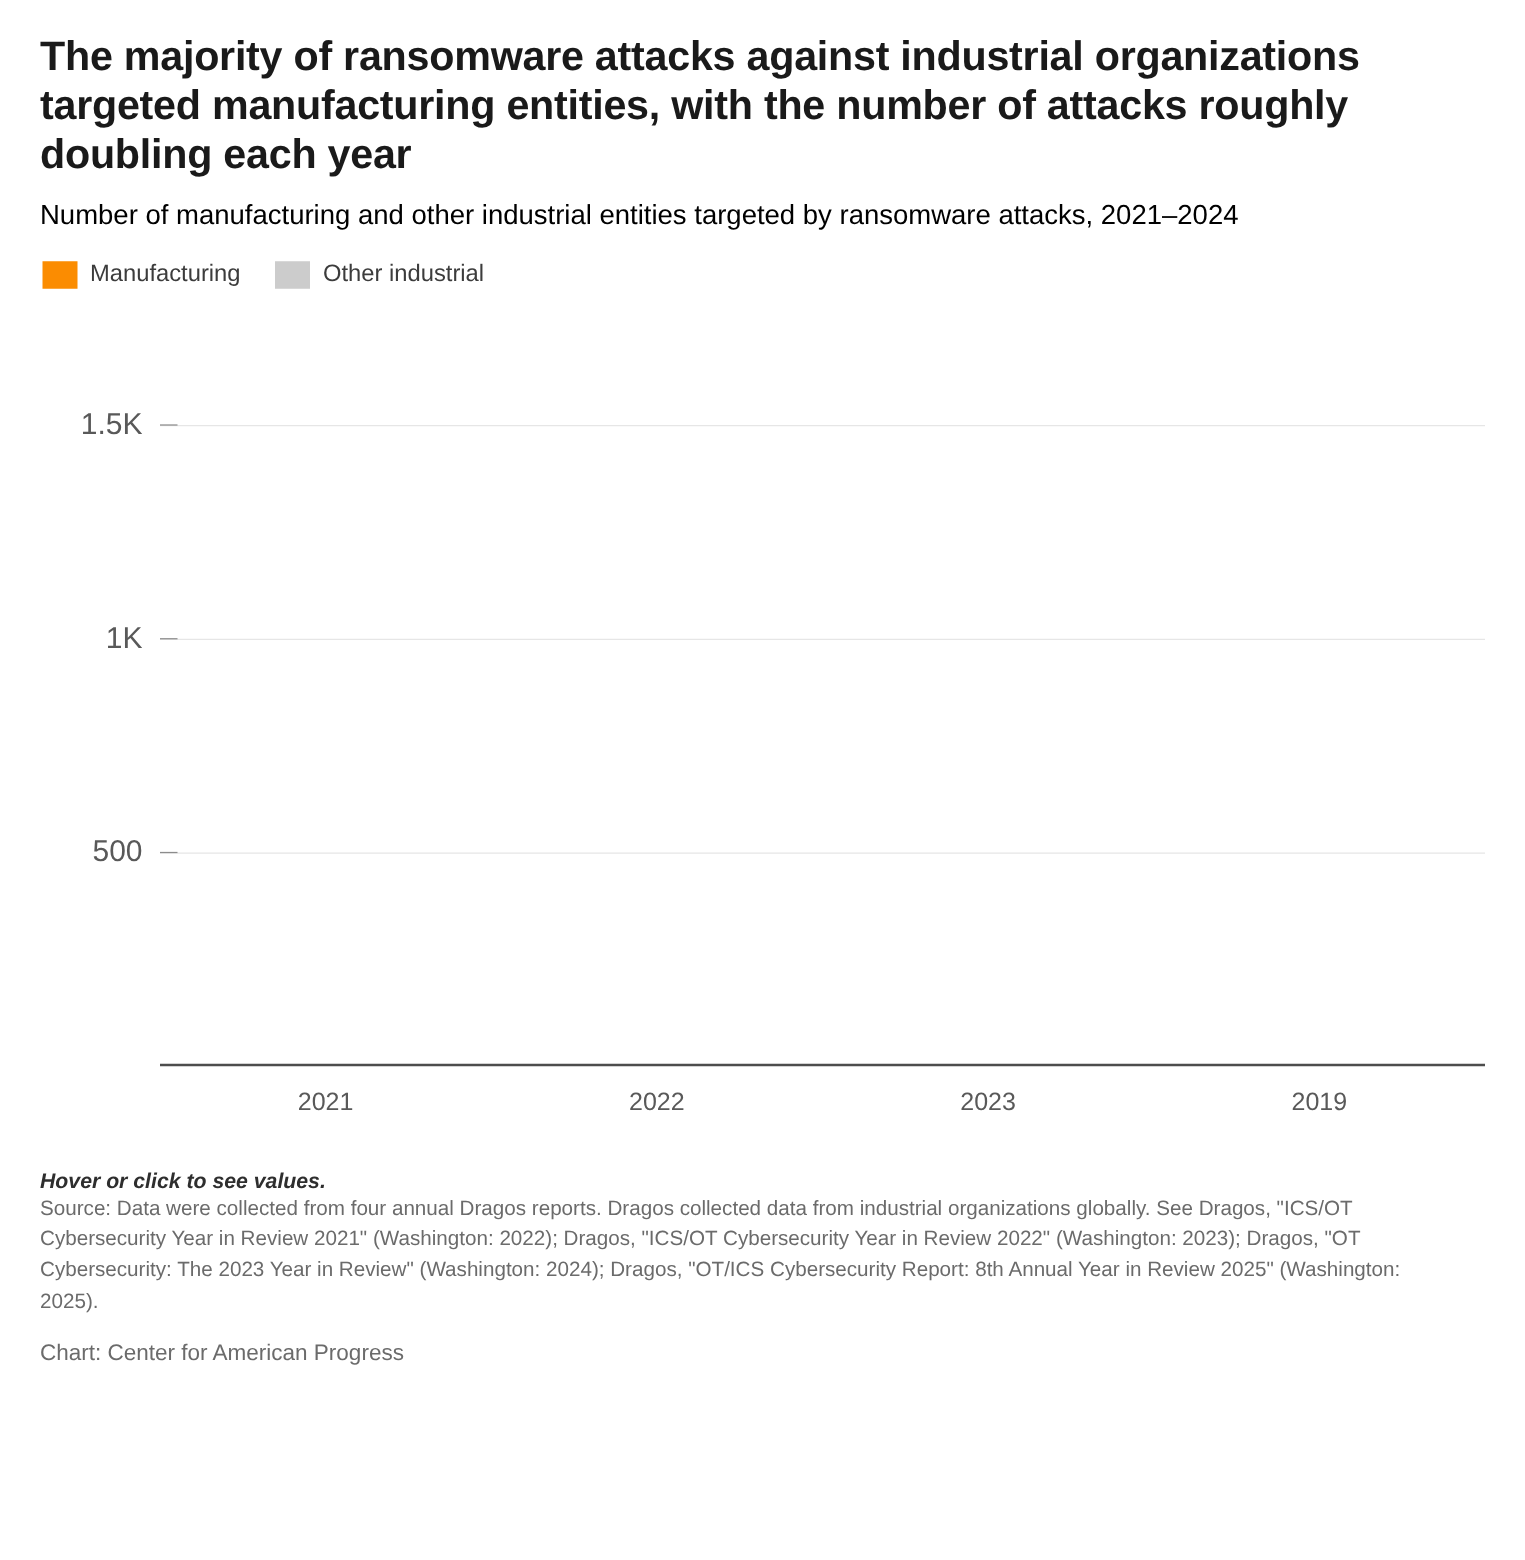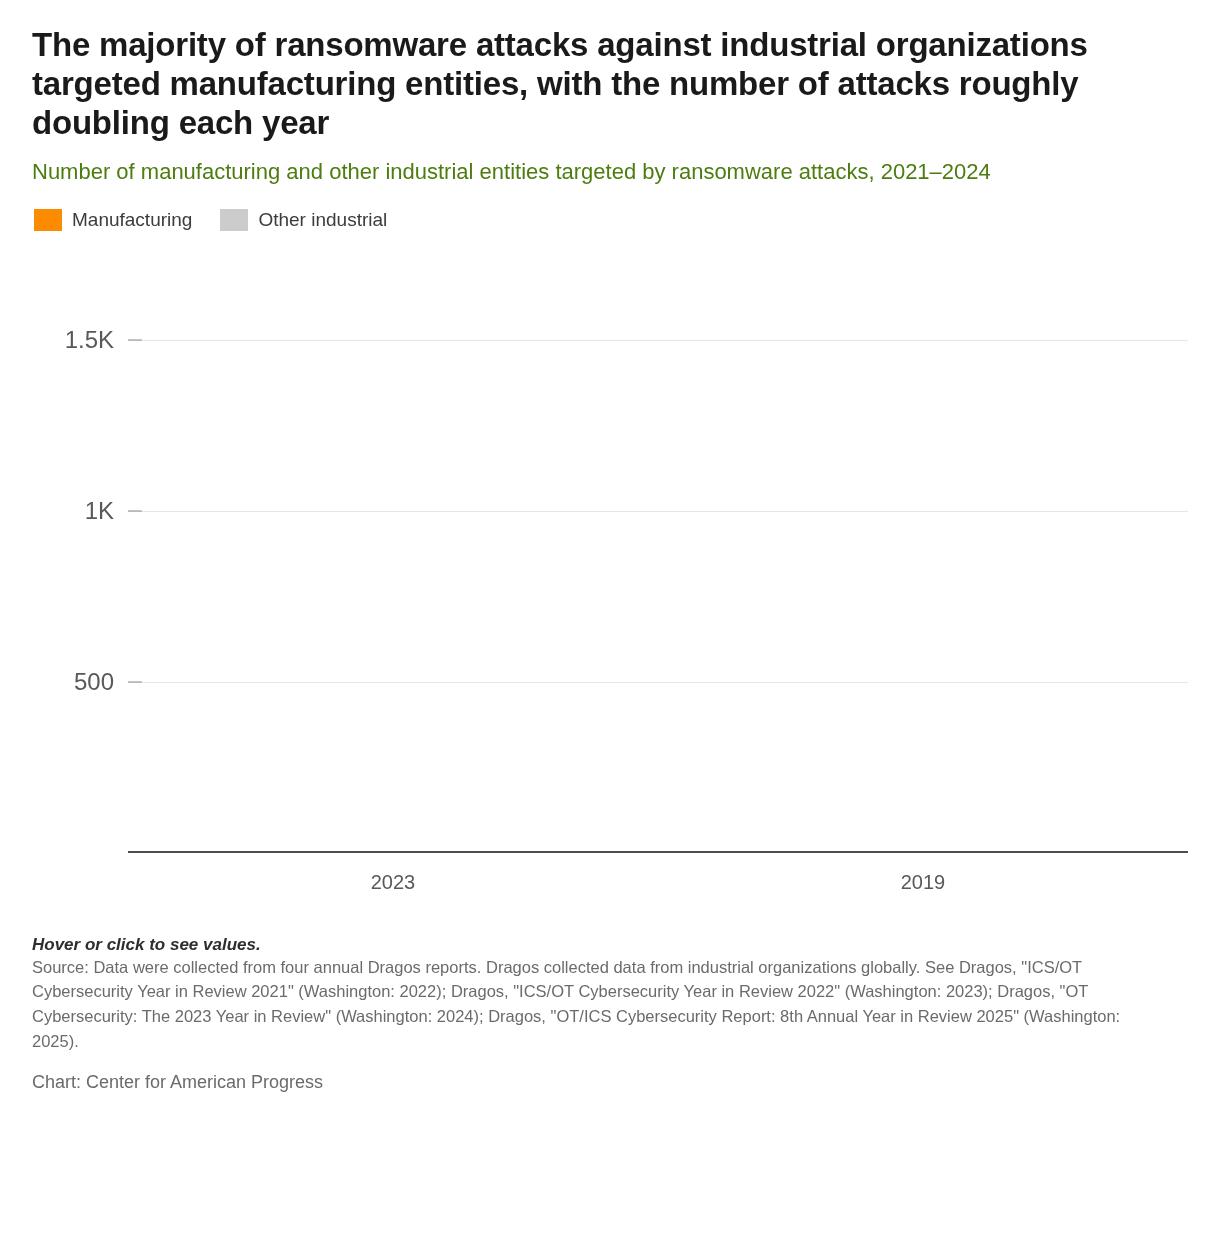--- a/index.html
+++ b/index.html
@@ -26,21 +26,21 @@
     line-height: 1.18;
     font-weight: bold;
     color: #1a1a1a;
     letter-spacing: -0.2px;
     margin: 0 0 14px 0;
     max-width: 1120px;
   }
   .subtitle {
     font-size: 22px;
     line-height: 1.35;
-    color: #4d7c0f;
+    color: #000000;
     font-weight: normal;
     margin: 0 0 22px 0;
     max-width: 1130px;
   }
   .legend {
     display: flex;
     align-items: flex-start;
     gap: 28px;
     margin: 0 0 12px 2px;
   }
@@ -192,20 +192,34 @@
           <div class="gridline" style="top: 42.8571%;"></div>
           <div class="ytick-dash" style="top: 42.8571%;"></div>
           <div class="ytick" style="top: 42.8571%;">1K</div>
           <div class="gridline" style="top: 14.2857%;"></div>
           <div class="ytick-dash" style="top: 14.2857%;"></div>
           <div class="ytick" style="top: 14.2857%;">1.5K</div>
         </div>
       <div class="bars" id="bars">
           <div class="bar-group">
             <div class="bar-stack">
+              <div class="seg" style="height: 6.74286%; background: rgb(204, 204, 204);"></div>
+              <div class="seg" style="height: 12.0571%; background: rgb(251, 140, 1);"></div>
+            </div>
+            <div class="xlabel">2021</div>
+          </div>
+          <div class="bar-group">
+            <div class="bar-stack">
+              <div class="seg" style="height: 7.25714%; background: rgb(204, 204, 204);"></div>
+              <div class="seg" style="height: 25.5429%; background: rgb(251, 140, 1);"></div>
+            </div>
+            <div class="xlabel">2022</div>
+          </div>
+          <div class="bar-group">
+            <div class="bar-stack">
               <div class="seg" style="height: 16.0571%; background: rgb(204, 204, 204);"></div>
               <div class="seg" style="height: 35.6571%; background: rgb(251, 140, 1);"></div>
             </div>
             <div class="xlabel">2023</div>
           </div>
           <div class="bar-group">
             <div class="bar-stack">
               <div class="seg" style="height: 29.1429%; background: rgb(204, 204, 204);"></div>
               <div class="seg" style="height: 66.9143%; background: rgb(251, 140, 1);"></div>
             </div>

